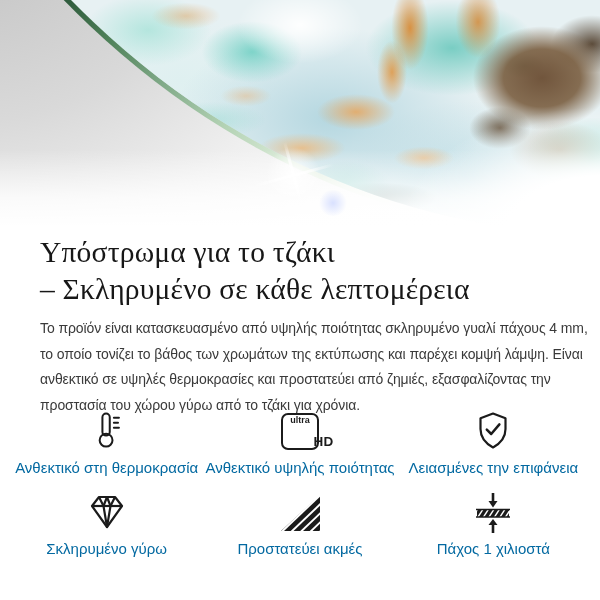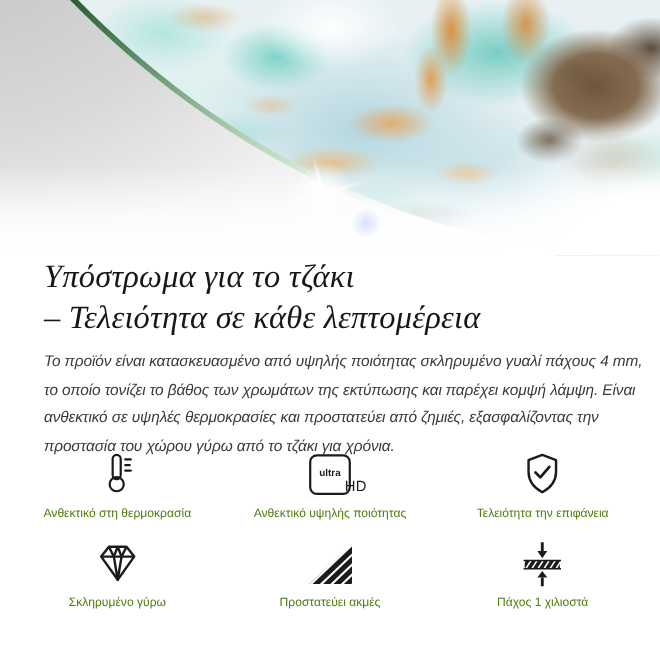--- a/index.html
+++ b/index.html
@@ -67,45 +67,45 @@
   }
   .sparkle .ray-v{
     position:absolute;left:-1.5px;top:-34px;width:3px;height:68px;
     background:linear-gradient(180deg, rgba(255,255,255,0), rgba(255,255,255,.9) 40%, #fff 50%, rgba(255,255,255,.9) 60%, rgba(255,255,255,0));
   }
   .glint{
     position:absolute;left:318px;top:190px;width:30px;height:26px;border-radius:50%;
     background:radial-gradient(circle, rgba(186,200,255,.55) 0%, rgba(186,200,255,0) 70%);
   }
   
-  .content{padding:0 40px;font-style:italic;}
+  .content{padding:0 40px;}
   .title{
     margin:0;padding-top:2px;
     font-family:"Liberation Serif","DejaVu Serif",serif;font-weight:400;
     font-size:29.5px;line-height:36.5px;color:#171717;letter-spacing:.2px;
   }
   .desc{
     margin:9px 0 0;width:548px;
     font-size:14px;line-height:25.5px;color:#3a3a3a;letter-spacing:-.1px;
   }
   
   .features{
     display:grid;grid-template-columns:repeat(3,1fr);row-gap:13px;
     margin:-11px 10px 0;
   }
   .feature{display:flex;flex-direction:column;align-items:center;}
   .icon-wrap{height:48px;display:flex;align-items:center;justify-content:center;}
-  .feature-label{margin-top:5px;font-size:11px;line-height:15px;color:#4d7c0f;text-align:right;}
+  .feature-label{margin-top:5px;font-size:15px;line-height:15px;color:#0369a1;text-align:right;}
   .ic{stroke:#1b1b1b;fill:none;stroke-width:2.2;}
   .uhd{
     width:34px;height:33px;border:2.6px solid #1b1b1b;border-radius:7px;
-    display:flex;flex-direction:column;align-items:center;justify-content:flex-end;color:#1b1b1b;
+    display:flex;flex-direction:column;align-items:center;justify-content:space-between;color:#1b1b1b;
   }
   .uhd-top{font-size:9px;font-weight:700;line-height:10px;}
-  .uhd-bottom{font-size:13.5px;font-weight:400;line-height:13px;letter-spacing:.3px;padding-left:47px;}
+  .uhd-bottom{font-size:13.5px;font-weight:700;line-height:13px;letter-spacing:.3px;padding-left:47px;}
 </style>
 </head>
 <body>
 
 <div>
 
   <div class="hero">
     <div class="glass-edge"></div>
     <div class="marble"></div>
     <div class="hero-fade"></div>
@@ -113,21 +113,21 @@
     <div class="sparkle">
       <div class="glow"></div>
       <div class="ray-h"></div>
       <div class="ray-v"></div>
     </div>
   </div>
 
   <div class="content">
     <h1 class="title">
       <span>Υπόστρωμα για το τζάκι</span><br>
-      <span>– Τελειότητα σε κάθε λεπτομέρεια</span>
+      <span>– Σκληρυμένο σε κάθε λεπτομέρεια</span>
     </h1>
     <p class="desc">Το προϊόν είναι κατασκευασμένο από υψηλής ποιότητας σκληρυμένο γυαλί πάχους 4 mm, το οποίο τονίζει το βάθος των χρωμάτων της εκτύπωσης και παρέχει κομψή λάμψη. Είναι ανθεκτικό σε υψηλές θερμοκρασίες και προστατεύει από ζημιές, εξασφαλίζοντας την προστασία του χώρου γύρω από το τζάκι για χρόνια.</p>
   </div>
 
   <div class="features">
 
     <div class="feature">
       <div class="icon-wrap">
         <svg width="44" height="46" viewBox="0 0 48 48" class="ic" stroke-linecap="round">
           <rect x="19" y="5" width="8" height="24" rx="4"></rect>
@@ -150,21 +150,21 @@
       <div class="feature-label">Ανθεκτικό υψηλής ποιότητας</div>
     </div>
 
     <div class="feature">
       <div class="icon-wrap">
         <svg width="44" height="44" viewBox="0 0 44 44" class="ic" stroke-linejoin="round" stroke-linecap="round">
           <path d="M22 4.5 L34.5 9.2 V20 C34.5 28.6 29 34.6 22 38.5 C15 34.6 9.5 28.6 9.5 20 V9.2 Z"></path>
           <path d="M15.8 20.6 L20.2 25 L28.4 15.4" stroke-width="2.5"></path>
         </svg>
       </div>
-      <div class="feature-label">Τελειότητα την επιφάνεια</div>
+      <div class="feature-label">Λειασμένες την επιφάνεια</div>
     </div>
 
     <div class="feature">
       <div class="icon-wrap">
         <svg width="46" height="42" viewBox="0 0 46 42" class="ic" stroke-width="2" stroke-linejoin="round">
           <path d="M8 15 L15 6 H31 L38 15 L23 36 Z"></path>
           <path d="M8 15 H38"></path>
           <path d="M15 6 L19.5 15 L23 36 L26.5 15 L31 6"></path>
           <path d="M23 6 L19.5 15 M23 6 L26.5 15"></path>
         </svg>

